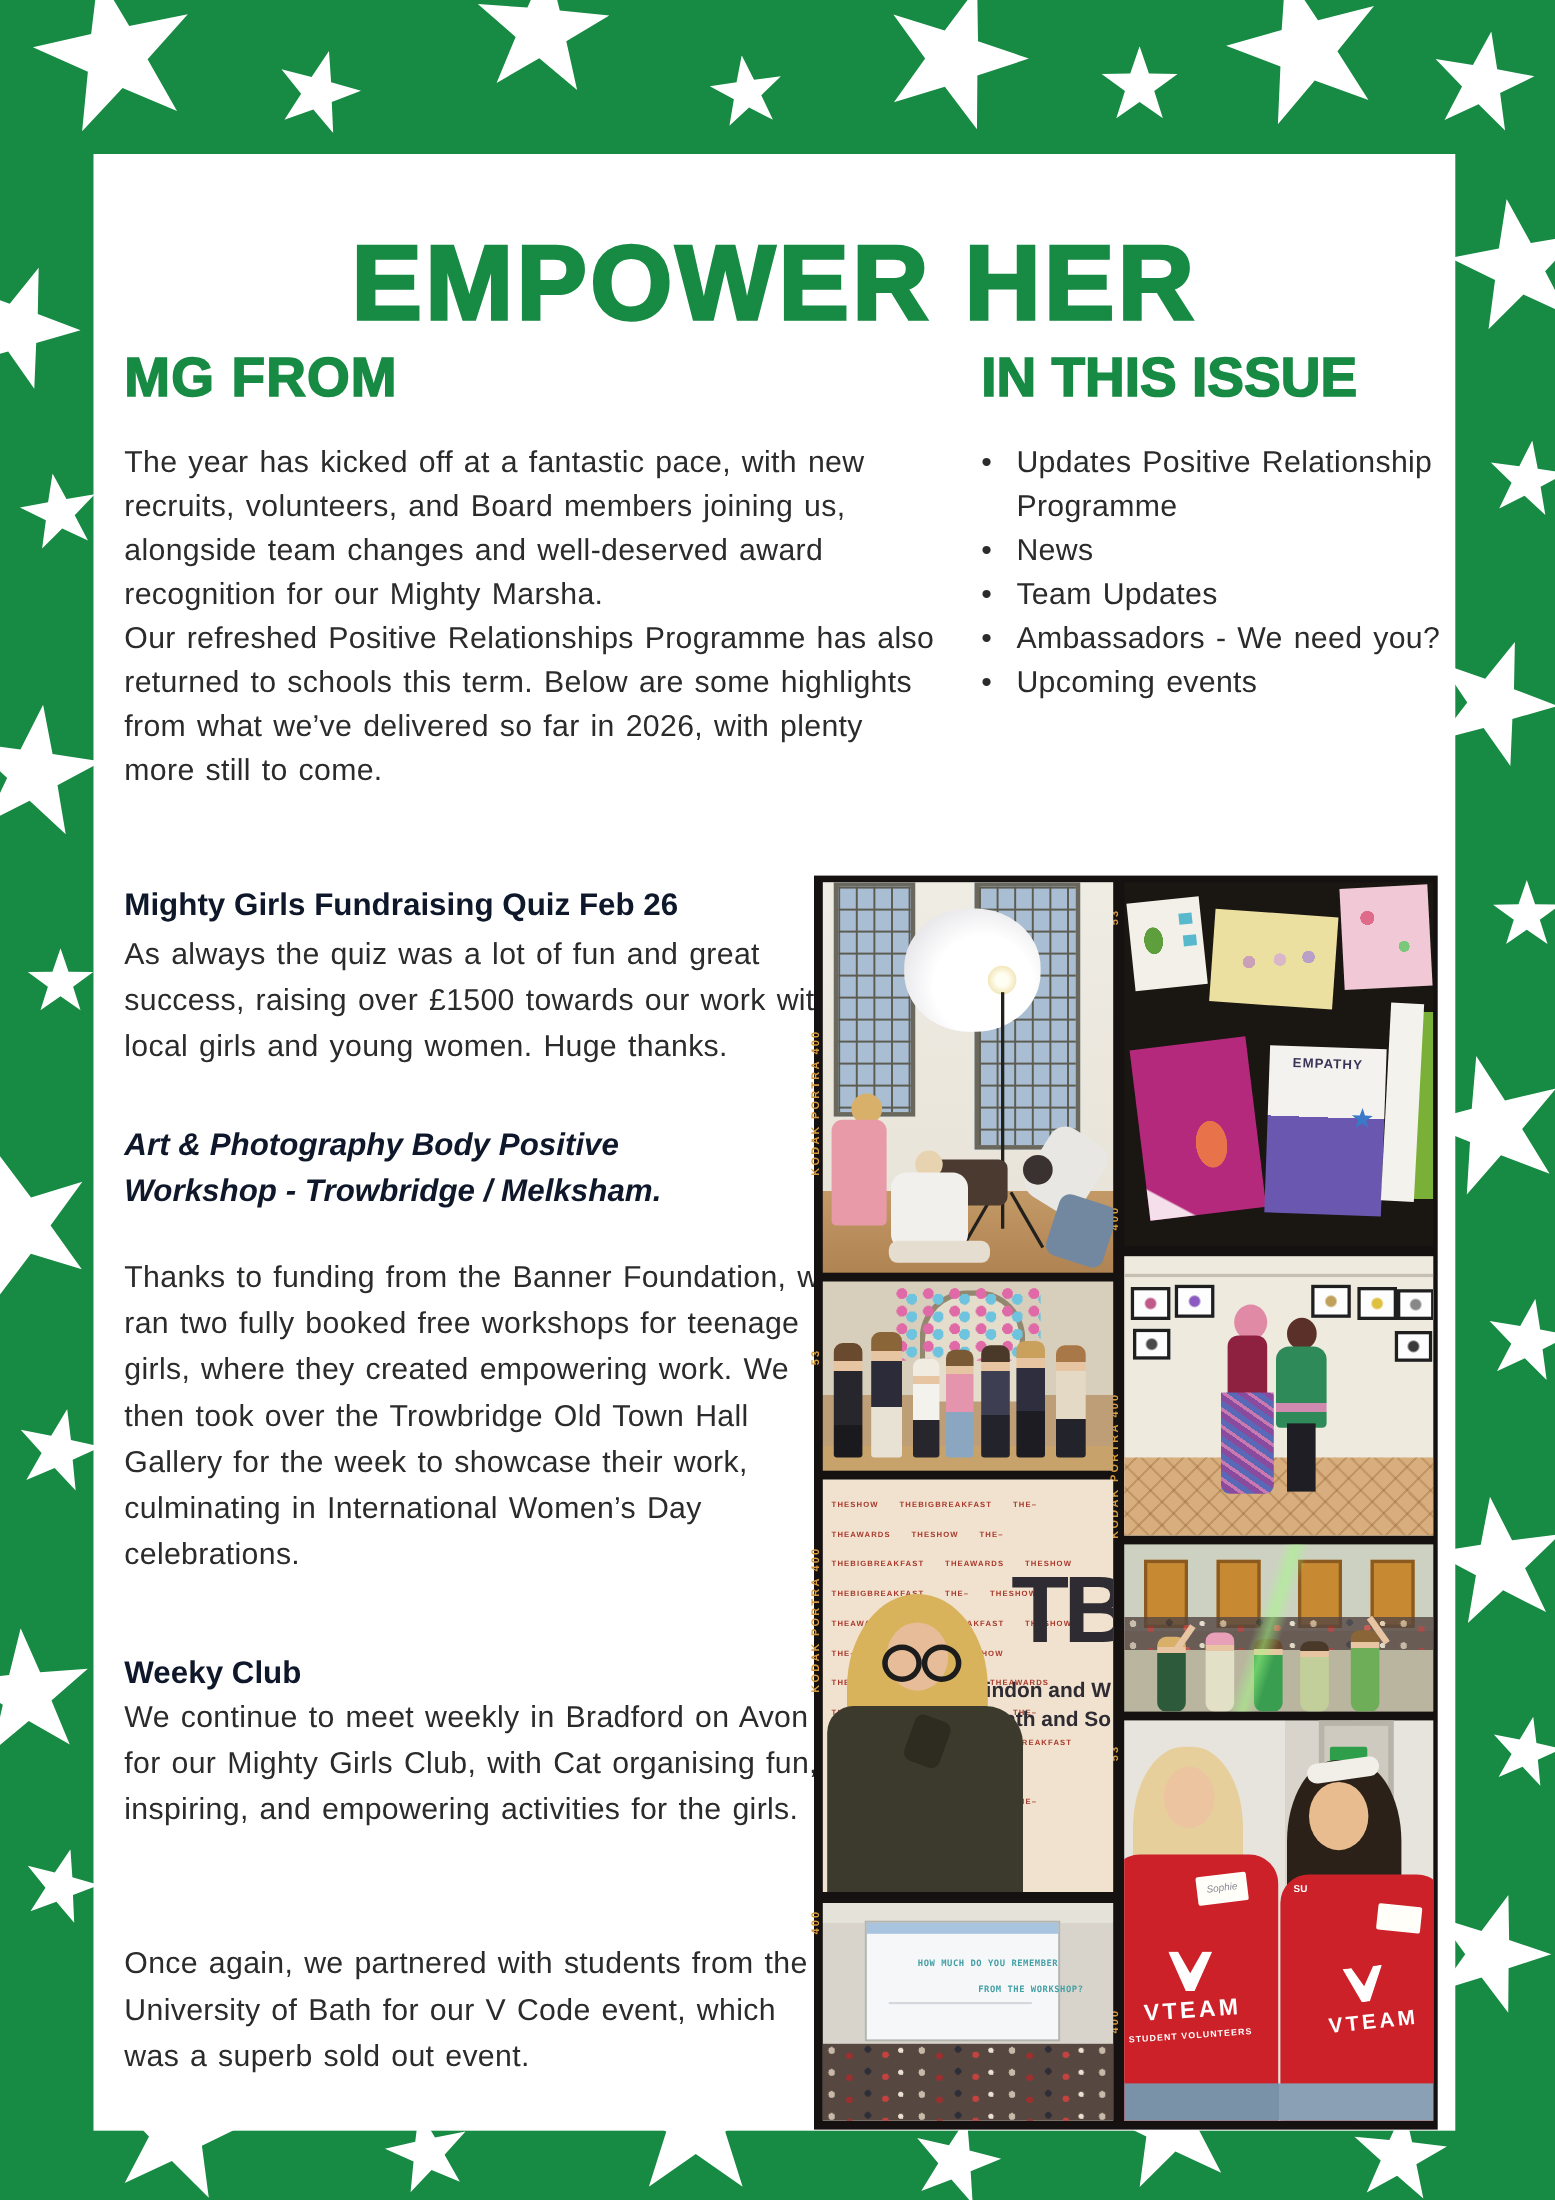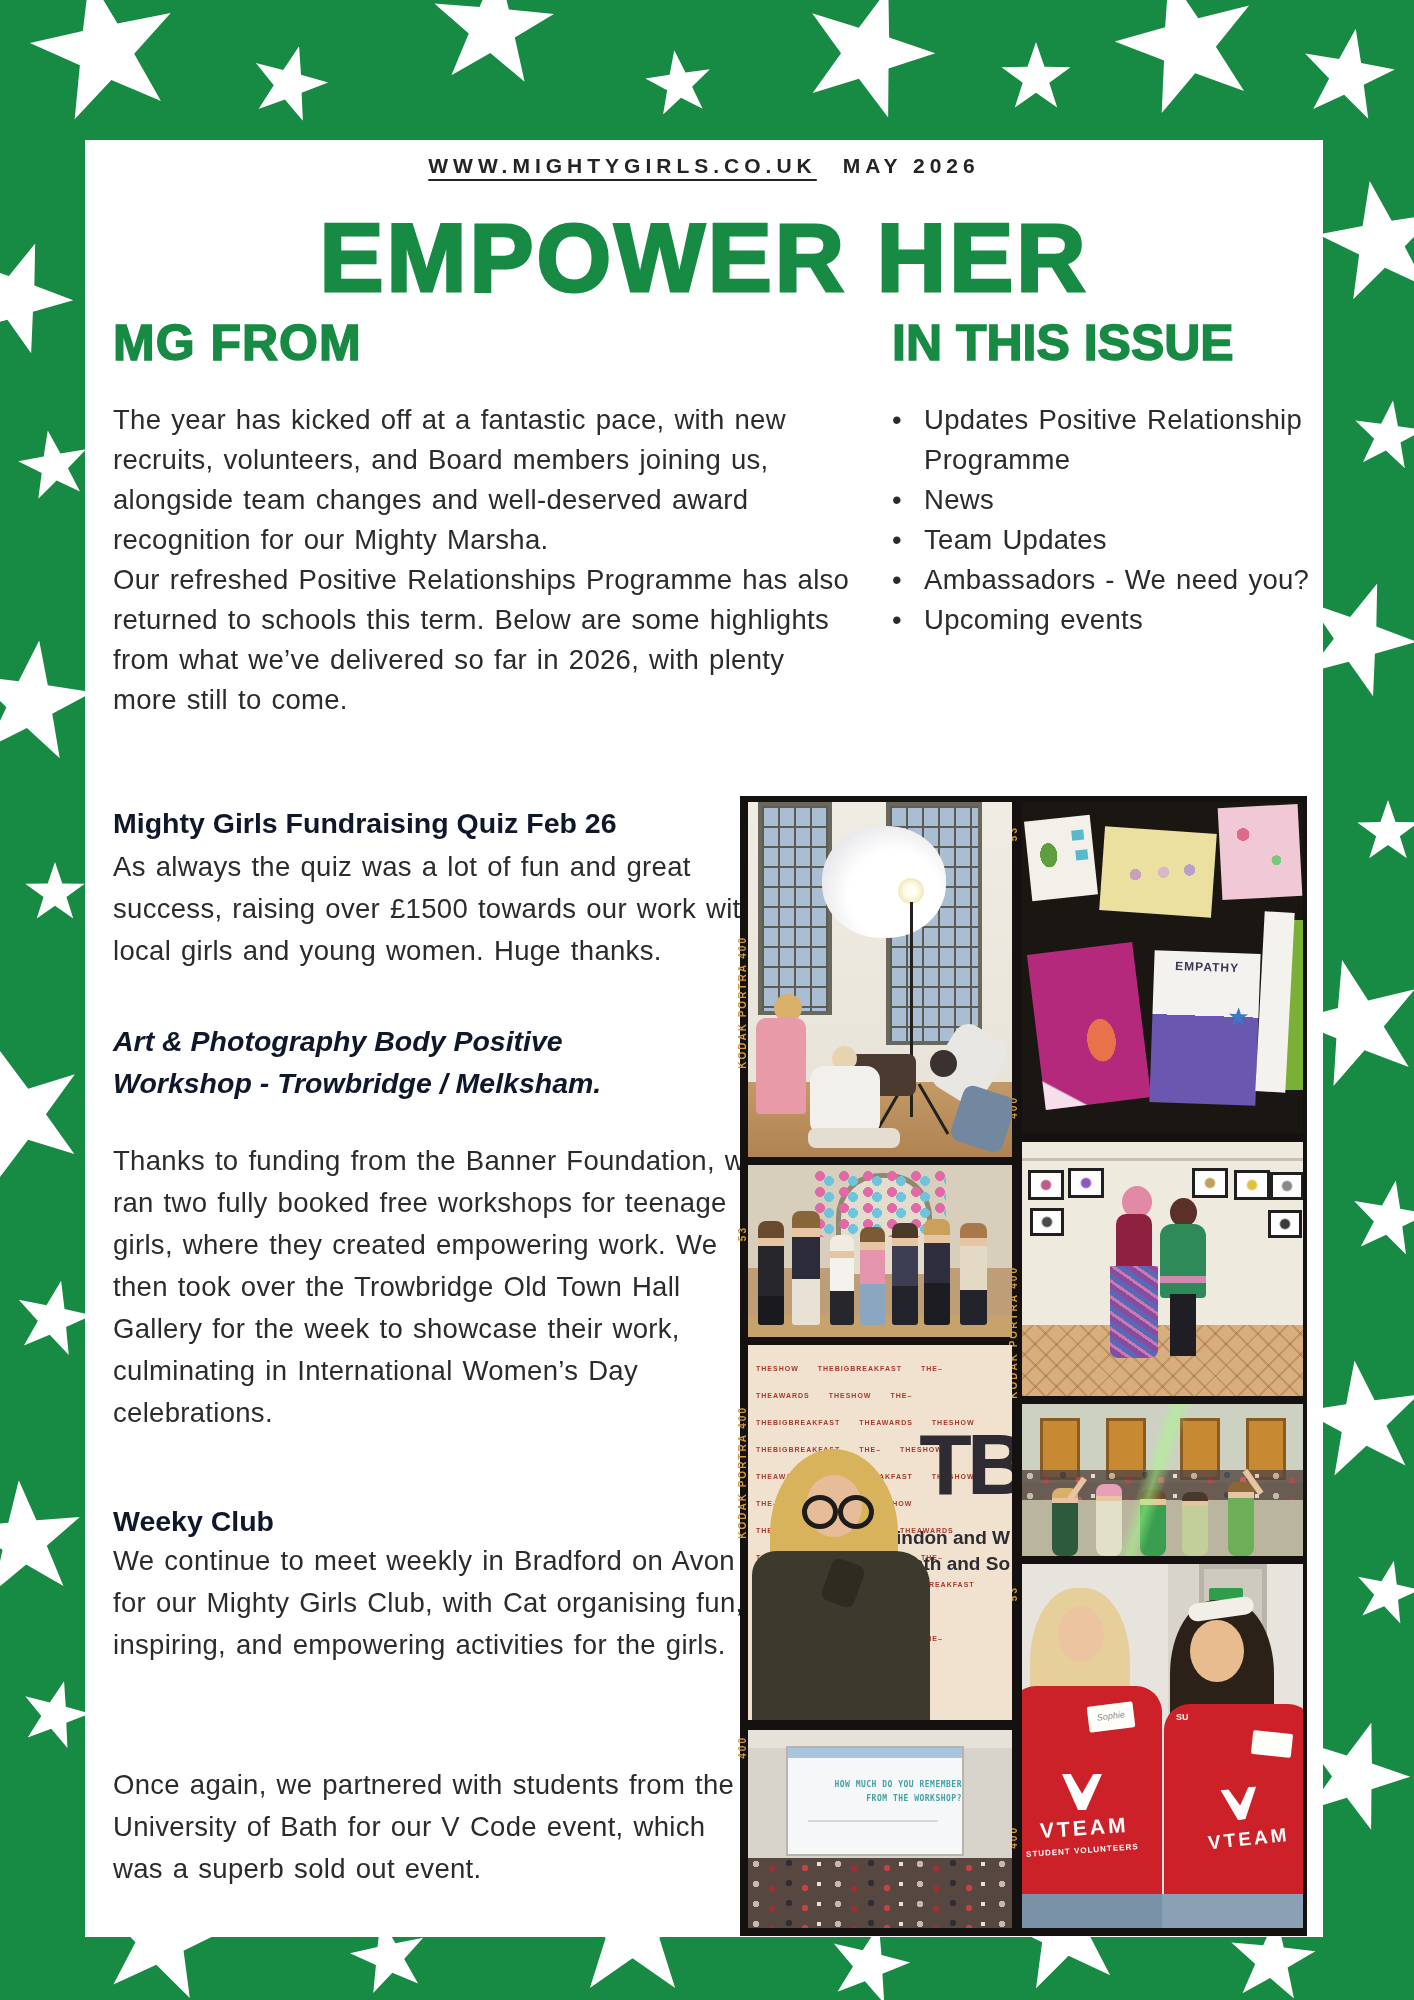--- a/index.html
+++ b/index.html
@@ -142,23 +142,20 @@
   <div class="star" style="left:1298px;top:1720px;width:112px;height:112px;transform:rotate(18deg);"></div>
   <div class="star" style="left:95px;top:1872px;width:132px;height:132px;transform:rotate(10deg);"></div>
   <div class="star" style="left:350px;top:1918px;width:78px;height:78px;transform:rotate(-12deg);"></div>
   <div class="star" style="left:560px;top:1856px;width:145px;height:145px;transform:rotate(0deg);"></div>
   <div class="star" style="left:828px;top:1924px;width:82px;height:82px;transform:rotate(14deg);"></div>
   <div class="star" style="left:1000px;top:1866px;width:128px;height:128px;transform:rotate(-10deg);"></div>
   <div class="star" style="left:1228px;top:1916px;width:88px;height:88px;transform:rotate(6deg);"></div>
 
   <div class="content"></div>
 
-  <div class="abs masthead">
-    <span class="site">WWW.MIGHTYGIRLS.CO.UK</span><span>MAY 2026</span>
-  </div>
 
   <h1 class="abs title green">EMPOWER HER</h1>
 
   <h2 class="abs h2l green display">MG FROM</h2>
   <h2 class="abs h2r green display">IN THIS ISSUE</h2>
 
   <div class="abs news-body body-txt">
     <p>The year has kicked off at a fantastic pace, with new recruits, volunteers, and Board members joining us, alongside team changes and well-deserved award recognition for our Mighty Marsha.</p>
     <p>Our refreshed Positive Relationships Programme has also returned to schools this term. Below are some highlights from what we’ve delivered so far in 2026, with plenty more still to come.</p>
   </div>
@@ -235,21 +232,21 @@
       <div class="el" style="left:54px;top:150px;width:26px;height:24px;border:5px solid #1c1c1c;border-radius:50%;"></div>
       <div class="el" style="left:90px;top:150px;width:26px;height:24px;border:5px solid #1c1c1c;border-radius:50%;"></div>
       <div class="el" style="left:4px;top:206px;width:178px;height:169px;background:#3c3a2c;border-radius:24px 34px 0 0;"></div>
       <div class="el" style="left:78px;top:216px;width:34px;height:44px;background:#2e2c20;border-radius:8px;transform:rotate(20deg);"></div>
     </div>
 
     <div class="ph" id="lecture">
       <div class="el lc-screen">
         <div class="el lc-bar"></div>
         <div class="el lc-line" style="top:32px;">HOW MUCH DO YOU REMEMBER</div>
-        <div class="el lc-line" style="top:46px;">FROM THE WORKSHOP?</div>
+        <div class="el lc-line" style="top:56px;padding-left:23px;">FROM THE WORKSHOP?</div>
         <div class="el" style="left:20px;top:72px;width:130px;height:2px;background:#d2d8dc;"></div>
       </div>
       <div class="el crowd" style="left:0;bottom:0;width:100%;height:70px;"></div>
     </div>
 
     <div class="ph" id="artworks">
       <div class="aw aw1" style="left:6px;top:16px;width:66px;height:80px;transform:rotate(-6deg);"></div>
       <div class="aw aw2" style="left:80px;top:28px;width:112px;height:84px;transform:rotate(4deg);"></div>
       <div class="aw aw3" style="left:198px;top:4px;width:80px;height:92px;transform:rotate(-3deg);"></div>
       <div class="aw aw4" style="left:14px;top:146px;width:106px;height:156px;transform:rotate(-7deg);"></div>

